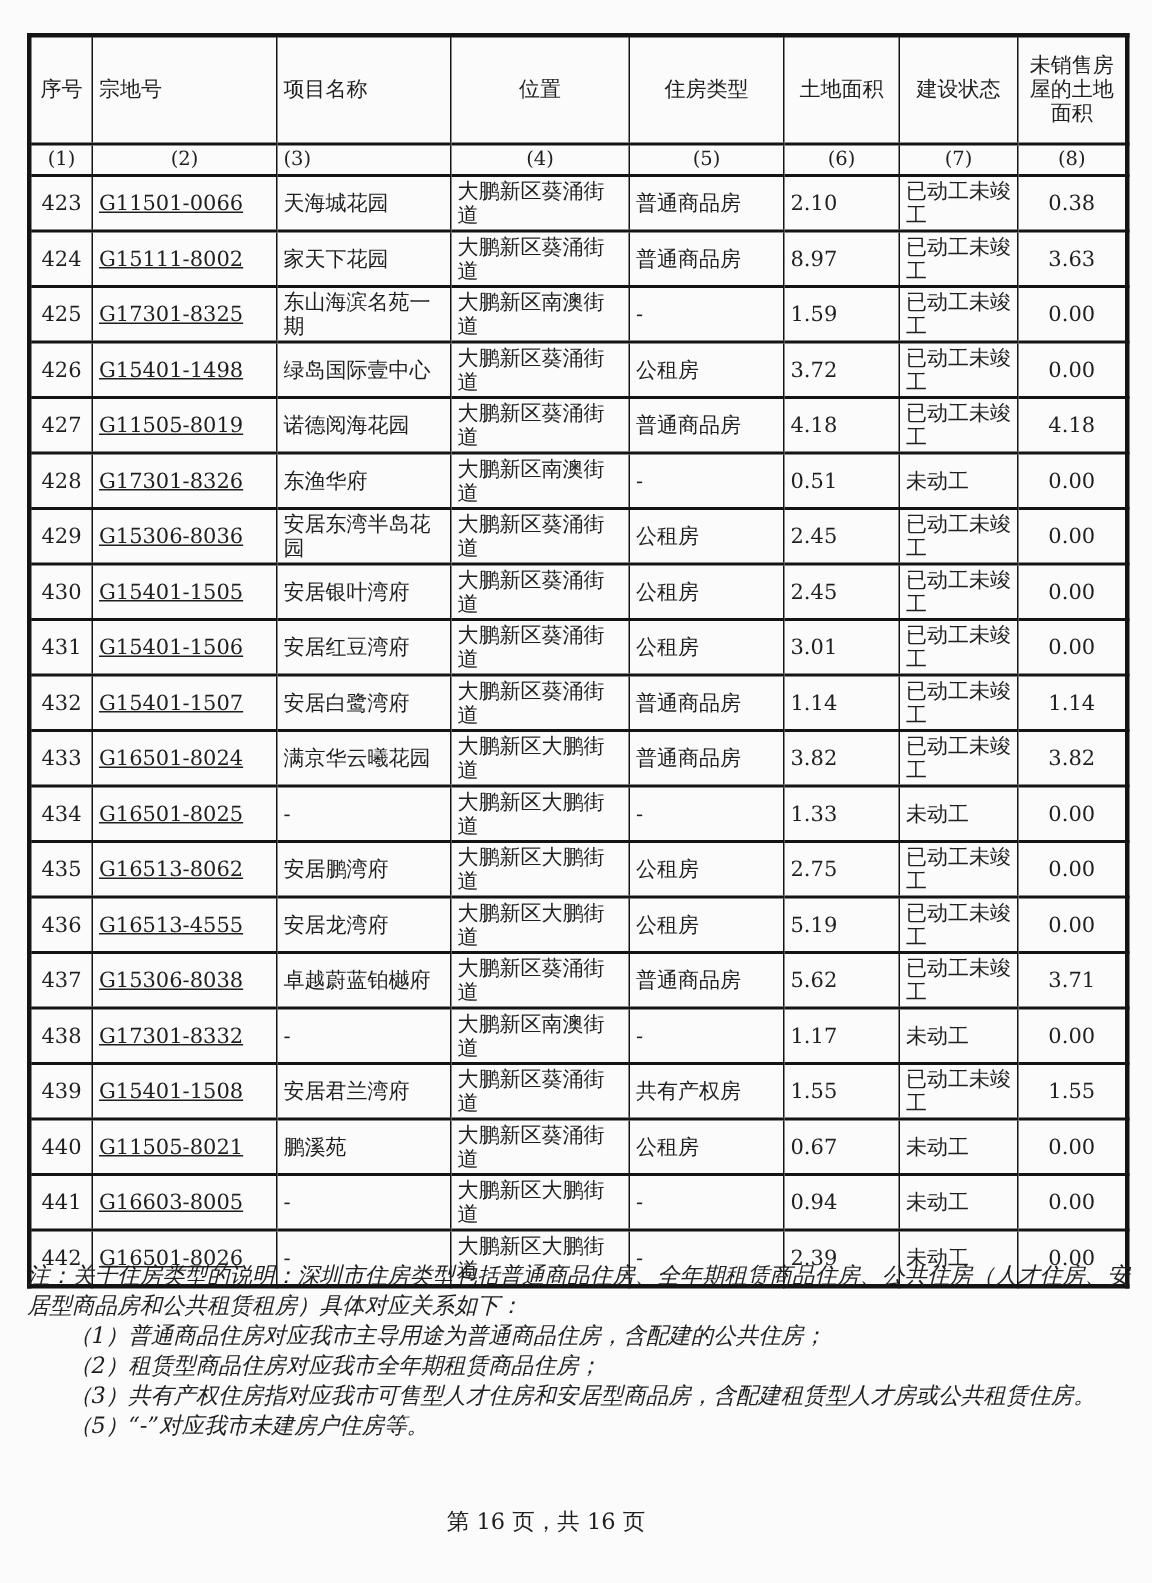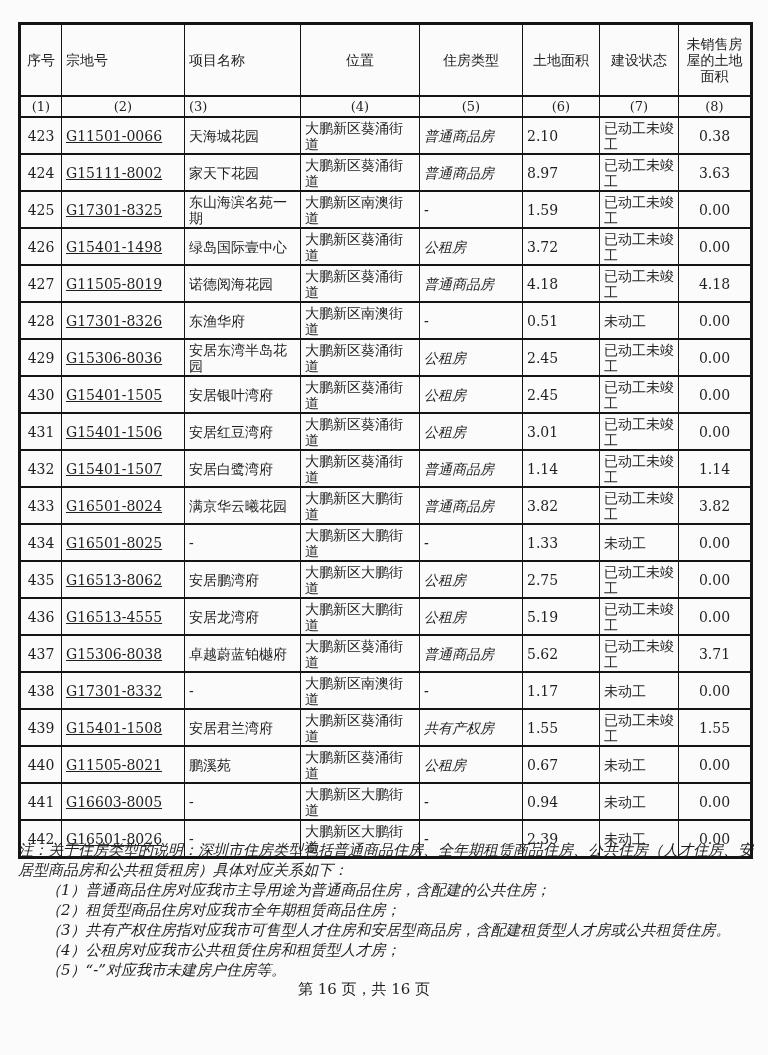--- a/index.html
+++ b/index.html
@@ -44,41 +44,41 @@
   tr.hdr th { height: 68px; text-align: center; }
   tr.hdr th.a-left { text-align: left; }
   tr.nums td { height: 19px; text-align: center; font-size: 13px; padding: 0 4px; }
   tr.nums td.a-left { text-align: left; }
   tbody td { height: 33px; }
   
   td.c0 { text-align: center; }
   td.c1 { text-align: left; text-decoration: underline; }
   td.c2 { text-align: left; padding-right: 4px; }
   td.c3 { text-align: left; padding-right: 14px; }
-  td.c4 { text-align: left; font-style: italic; }
+  td.c4 { text-align: left; }
   td.c5 { padding-right: 2px; }
   td.c6 { text-align: left; padding-left: 3px; padding-right: 12px; }
   td.c7 { text-align: center; }
   th.w8 { padding-left: 2px; padding-right: 2px; }
 
   .notes {
     position: absolute;
     left: 18px;
     top: 840px;
     width: 744px;
     font-size: 15px;
     line-height: 20px;
   }
   .note-line { white-space: nowrap; font-style: italic; }
   .note-line.indent { padding-left: 28px; }
 
   .footer {
     position: absolute;
     left: 0;
-    top: 980px;
+    top: 1005px;
     width: 728px;
     text-align: center;
     font-size: 15px;
   }
 </style>
 </head>
 <body>
 
 <div class="page">
 
@@ -318,19 +318,18 @@
         </tr>
       </tbody>
   </table>
 
   <div class="notes">
       <div class="note-line">注：关于住房类型的说明：深圳市住房类型包括普通商品住房、全年期租赁商品住房、公共住房（人才住房、安</div>
       <div class="note-line">居型商品房和公共租赁租房）具体对应关系如下：</div>
       <div class="note-line indent">（1）普通商品住房对应我市主导用途为普通商品住房，含配建的公共住房；</div>
       <div class="note-line indent">（2）租赁型商品住房对应我市全年期租赁商品住房；</div>
       <div class="note-line indent">（3）共有产权住房指对应我市可售型人才住房和安居型商品房，含配建租赁型人才房或公共租赁住房。</div>
-      <div class="note-line indent">（4）公租房对应我市公共租赁住房和租赁型人才房；</div>
       <div class="note-line indent">（5）“-”对应我市未建房户住房等。</div>
     </div>
 
   <div class="footer">第 16 页，共 16 页</div>
 
 </div>
 
 </body></html>

